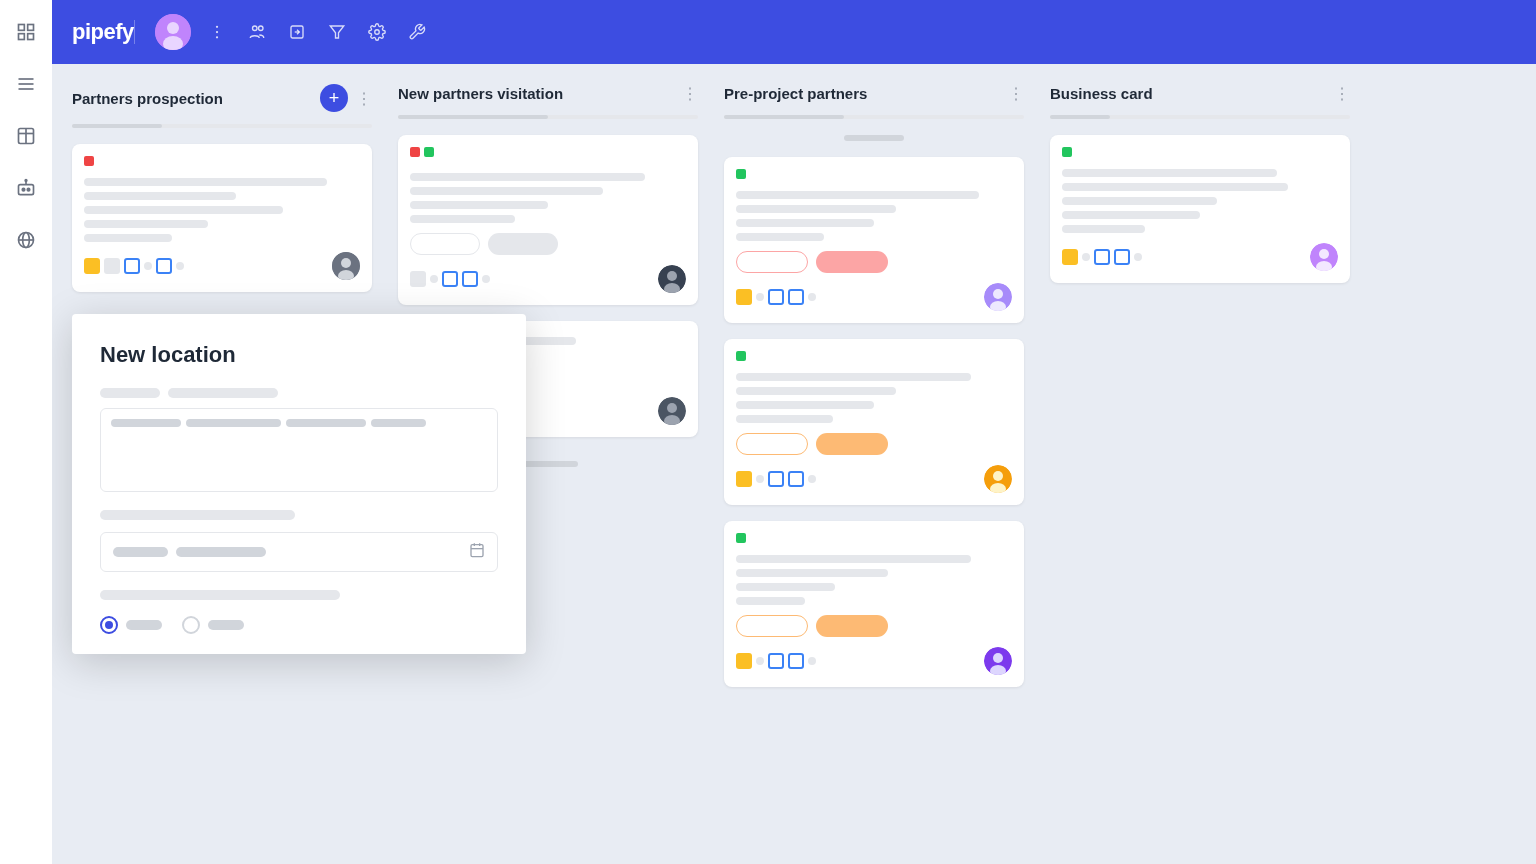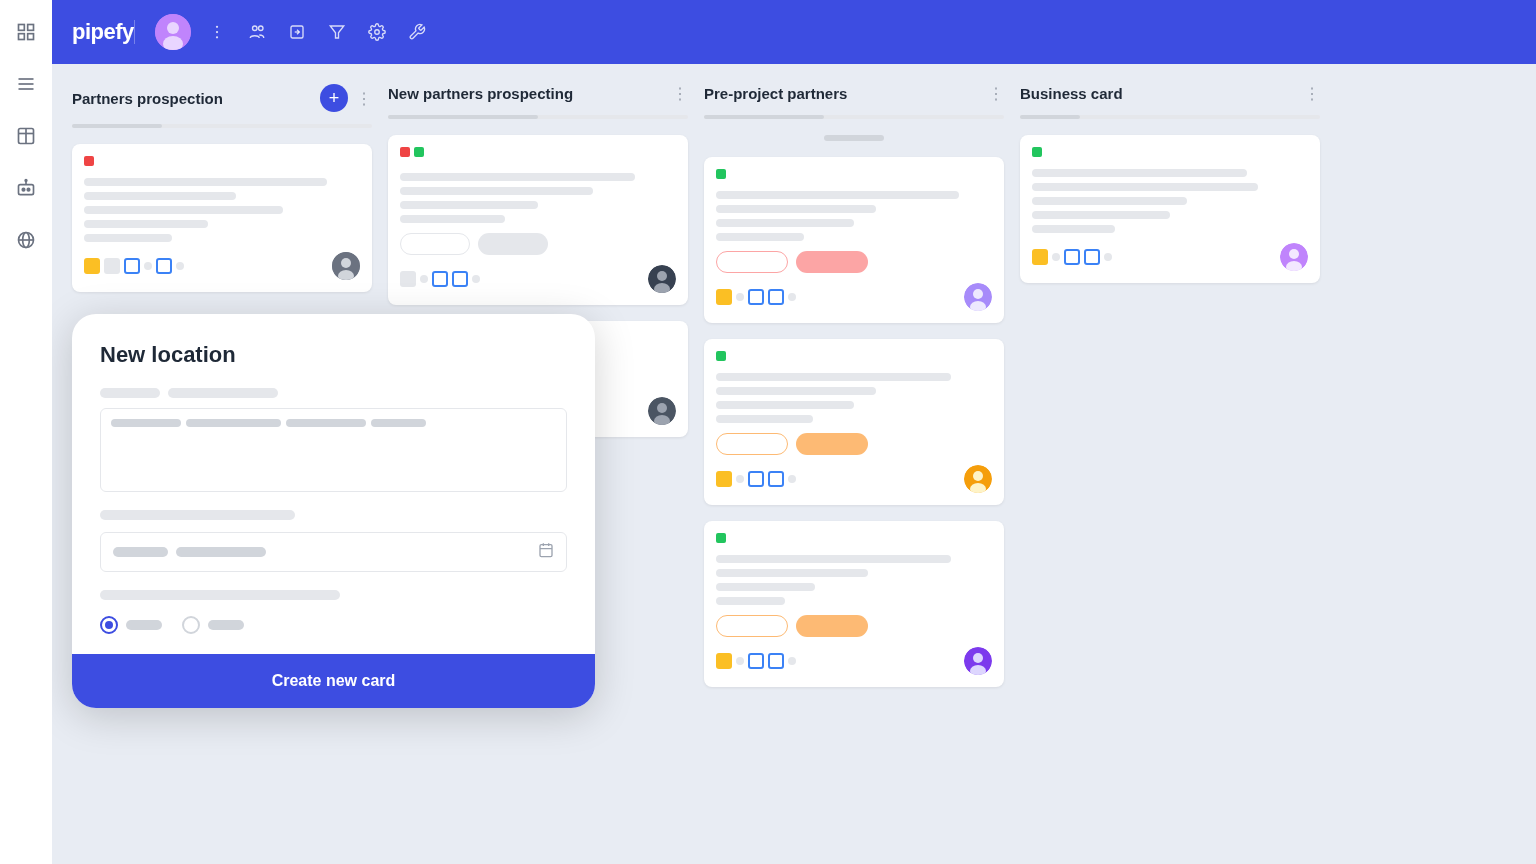--- a/index.html
+++ b/index.html
@@ -97,21 +97,21 @@
       flex: 1;
       display: flex;
       flex-direction: column;
       overflow: hidden;
       position: relative;
     }
 
     
     .columns-container {
       display: flex;
-      gap: 16px;
+      gap: 26px;
       padding: 20px 20px 0 20px;
       overflow-x: auto;
       flex: 1;
     }
 
     .column {
       width: 300px;
       flex-shrink: 0;
       display: flex;
       flex-direction: column;
@@ -192,23 +192,23 @@
     .modal-overlay {
       position: absolute;
       top: 0; left: 0; right: 0; bottom: 0;
       background: transparent;
       z-index: 100;
     }
     .modal {
       position: absolute;
       top: 250px;
       left: 20px;
-      width: 523px;
+      width: 454px;
       background: #fff;
-      border-radius: 24px;
+      border-radius: 4px;
       box-shadow: 0 8px 40px rgba(0,0,0,0.18);
       overflow: hidden;
     }
     .modal-body {
       padding: 28px 28px 20px 28px;
     }
     .modal-title {
       font-size: 22px;
       font-weight: 700;
       color: #1f2937;
@@ -414,21 +414,21 @@
                 <circle cx="14" cy="11" r="5" fill="#d1d5db"></circle>
                 <ellipse cx="14" cy="24" rx="8" ry="6" fill="#d1d5db"></ellipse>
               </svg>
             </div>
           </div>
         </div>
       </div>
 
       <div class="column">
         <div class="column-header">
-          <span class="column-title">New partners prospecting</span>
+          <span class="column-title">New partners visitation</span>
           <span class="column-menu">⋮</span>
         </div>
         <div class="column-progress">
           <div class="column-progress-fill" style="width:50%"></div>
         </div>
 
         <div class="card">
           <div style="display:flex;gap:4px;margin-bottom:8px;">
             <span class="card-dot card-dot-red"></span>
             <span class="card-dot card-dot-green"></span>
@@ -663,20 +663,17 @@
               </div>
               <div style="height:10px;width:36px;background:#d1d5db;border-radius:5px;"></div>
             </div>
             <div class="modal-radio-option">
               <div class="radio-empty"></div>
               <div style="height:10px;width:36px;background:#d1d5db;border-radius:5px;"></div>
             </div>
           </div>
         </div>
 
-        <div class="modal-footer">
-          <span class="modal-footer-text">Create new card</span>
-        </div>
       </div>
     </div>
 
   </div>
 </div>
 
 </body></html>

